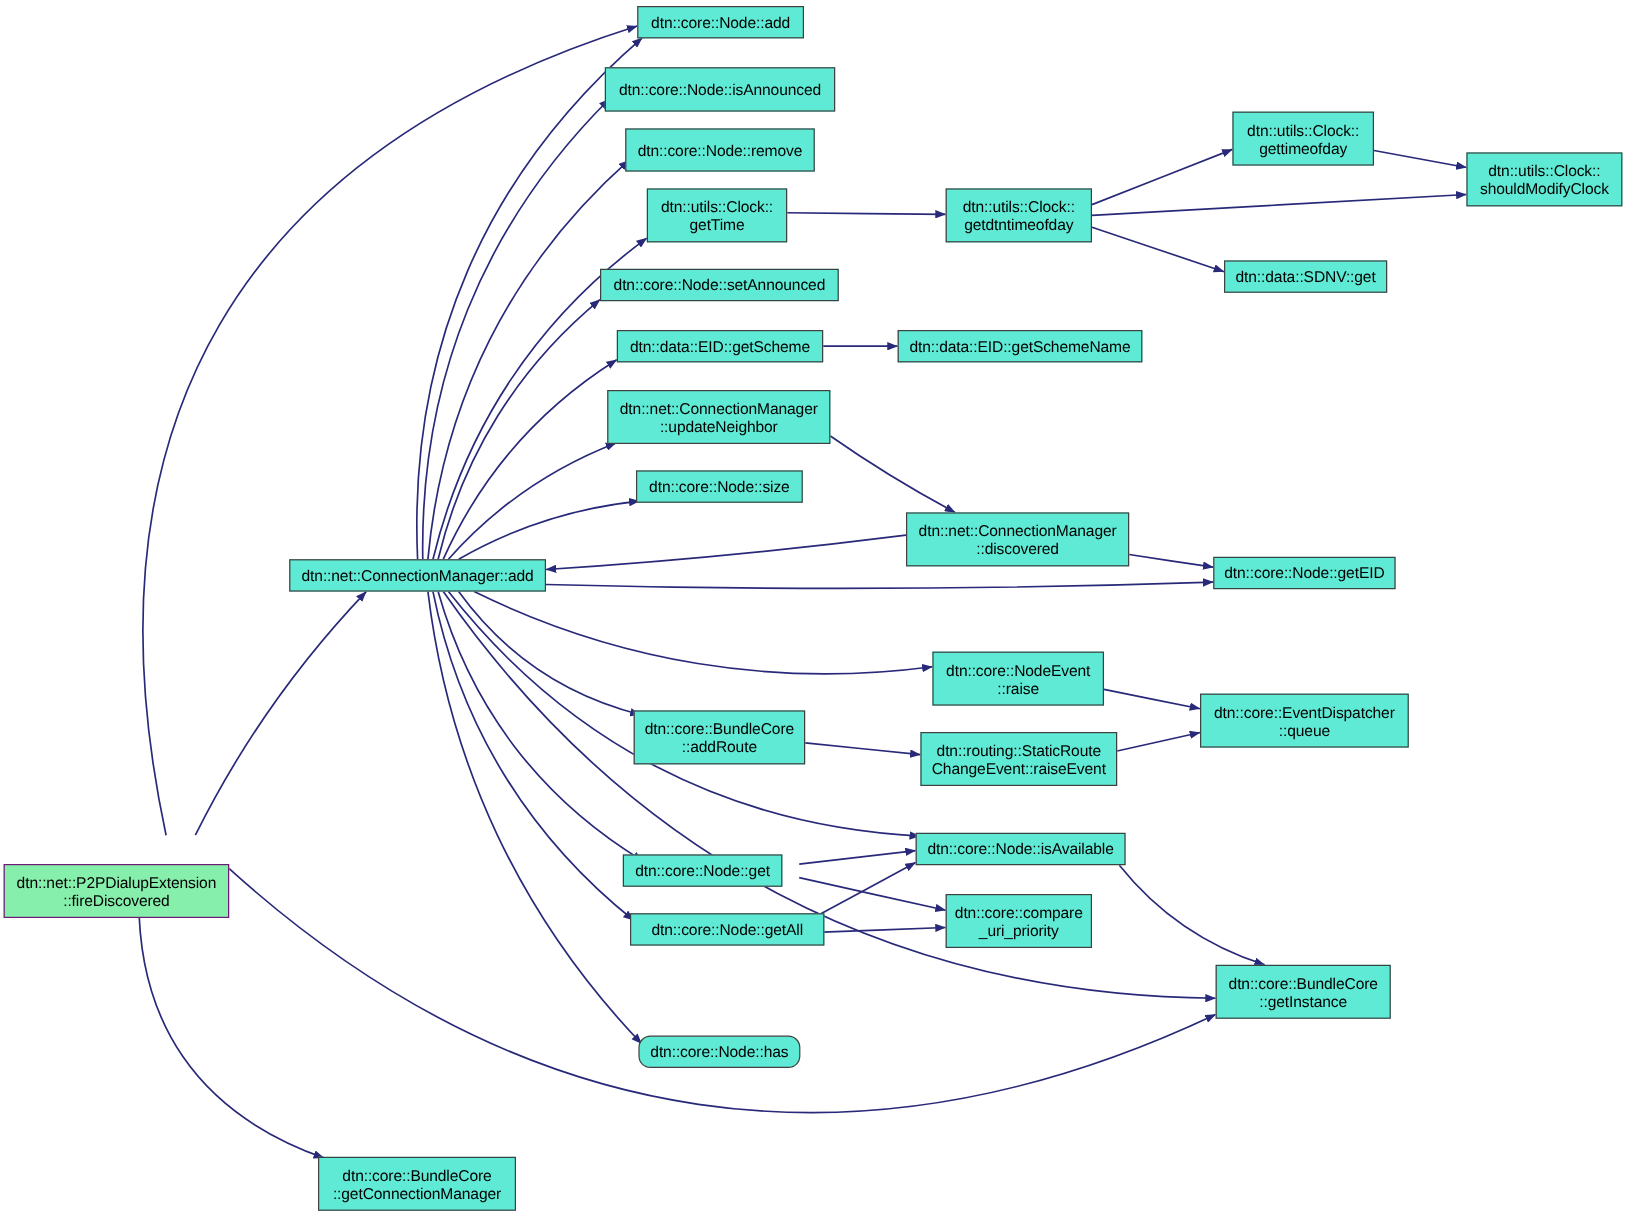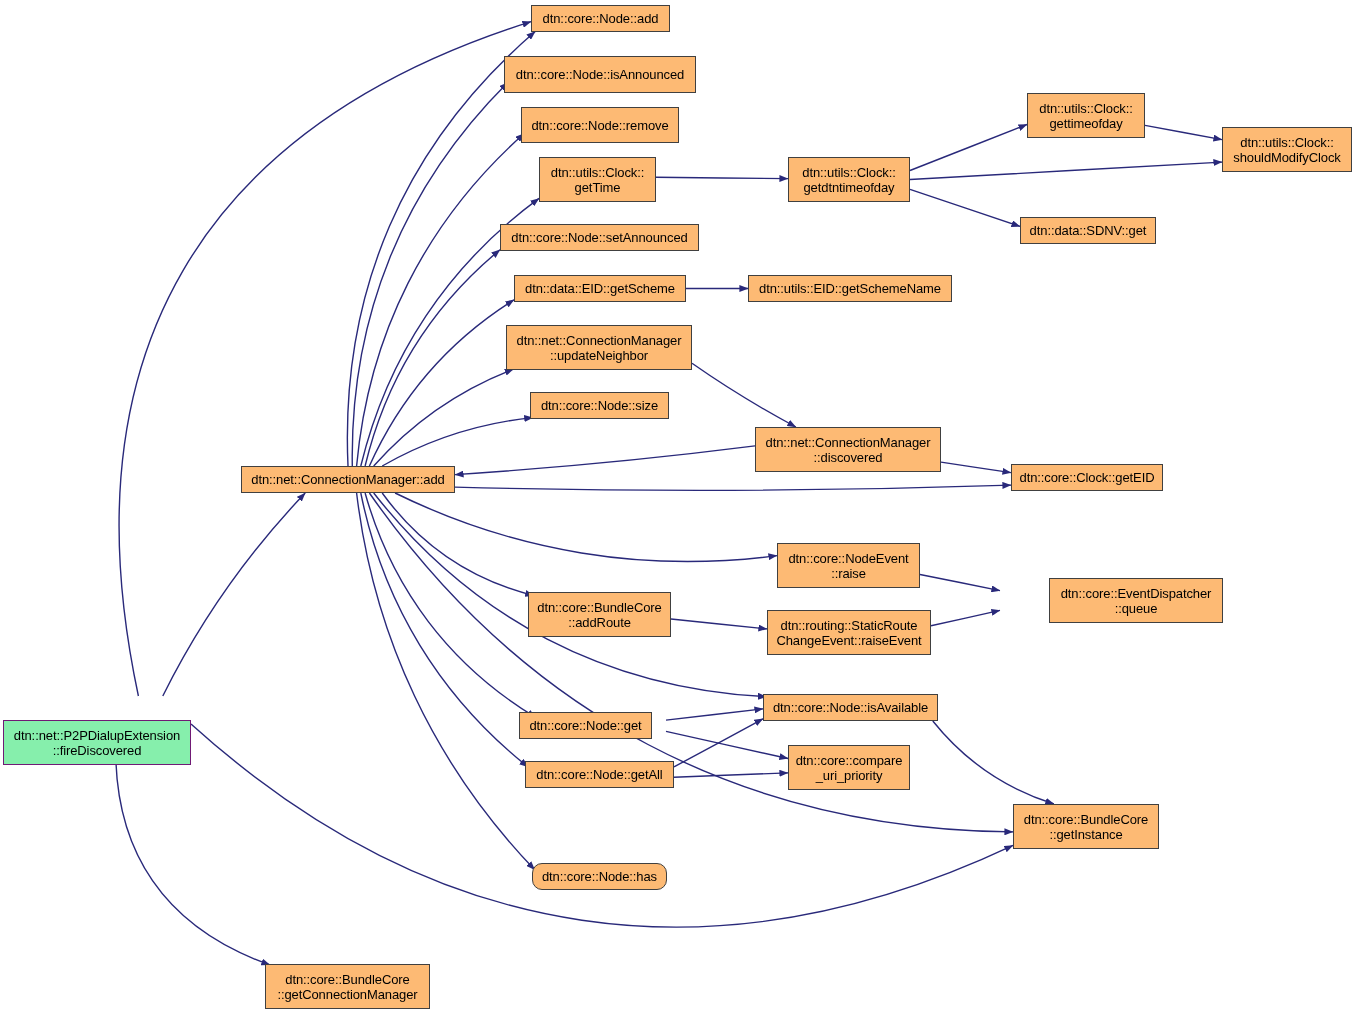--- a/index.html
+++ b/index.html
@@ -33,21 +33,21 @@
     height: 1013px;
   }
   .node {
     position: absolute;
     box-sizing: border-box;
     display: flex;
     align-items: center;
     justify-content: center;
     text-align: center;
     border: 1px solid #404040;
-    background: #fdba74;
+    background: #5eead4;
     color: #000000;
     font-family: "Liberation Sans", sans-serif;
     font-size: 13px;
     line-height: 15px;
     letter-spacing: -0.1px;
     white-space: pre-line;
     padding: 0 4px;
   }
   .node.root {
     background: #86efac;
@@ -123,36 +123,36 @@
       <div class="node" style="left: 506px; top: 325px; width: 186px; height: 45px;"><span class="node-label">dtn::net::ConnectionManager
 ::updateNeighbor</span></div>
       <div class="node" style="left: 530px; top: 392px; width: 139px; height: 27px;"><span class="node-label">dtn::core::Node::size</span></div>
       <div class="node" style="left: 788px; top: 157px; width: 122px; height: 45px;"><span class="node-label">dtn::utils::Clock::
 getdtntimeofday</span></div>
       <div class="node" style="left: 1027px; top: 93px; width: 118px; height: 45px;"><span class="node-label">dtn::utils::Clock::
 gettimeofday</span></div>
       <div class="node" style="left: 1222px; top: 127px; width: 130px; height: 45px;"><span class="node-label">dtn::utils::Clock::
 shouldModifyClock</span></div>
       <div class="node" style="left: 1020px; top: 217px; width: 136px; height: 27px;"><span class="node-label">dtn::data::SDNV::get</span></div>
-      <div class="node" style="left: 748px; top: 275px; width: 204px; height: 27px;"><span class="node-label">dtn::utils::EID::getSchemeName</span></div>
+      <div class="node" style="left: 748px; top: 275px; width: 204px; height: 27px;"><span class="node-label">dtn::data::EID::getSchemeName</span></div>
       <div class="node" style="left: 755px; top: 427px; width: 186px; height: 45px;"><span class="node-label">dtn::net::ConnectionManager
 ::discovered</span></div>
-      <div class="node" style="left: 1011px; top: 464px; width: 152px; height: 27px;"><span class="node-label">dtn::core::Clock::getEID</span></div>
+      <div class="node" style="left: 1011px; top: 464px; width: 152px; height: 27px;"><span class="node-label">dtn::core::Node::getEID</span></div>
       <div class="node" style="left: 777px; top: 543px; width: 143px; height: 45px;"><span class="node-label">dtn::core::NodeEvent
 ::raise</span></div>
       <div class="node" style="left: 528px; top: 592px; width: 143px; height: 45px;"><span class="node-label">dtn::core::BundleCore
 ::addRoute</span></div>
       <div class="node" style="left: 767px; top: 610px; width: 164px; height: 45px;"><span class="node-label">dtn::routing::StaticRoute
 ChangeEvent::raiseEvent</span></div>
-      <div class="node" style="left: 1049px; top: 578px; width: 174px; height: 45px;"><span class="node-label">dtn::core::EventDispatcher
+      <div class="node" style="left: 1000px; top: 578px; width: 174px; height: 45px;"><span class="node-label">dtn::core::EventDispatcher
 ::queue</span></div>
       <div class="node" style="left: 763px; top: 694px; width: 175px; height: 27px;"><span class="node-label">dtn::core::Node::isAvailable</span></div>
       <div class="node" style="left: 519px; top: 712px; width: 133px; height: 27px;"><span class="node-label">dtn::core::Node::get</span></div>
       <div class="node" style="left: 788px; top: 745px; width: 122px; height: 45px;"><span class="node-label">dtn::core::compare
 _uri_priority</span></div>
-      <div class="node" style="left: 525px; top: 761px; width: 149px; height: 27px;"><span class="node-label">dtn::core::Node::getAll</span></div>
+      <div class="node" style="left: 525px; top: 761px; width: 162px; height: 27px;"><span class="node-label">dtn::core::Node::getAll</span></div>
       <div class="node" style="left: 1013px; top: 804px; width: 146px; height: 45px;"><span class="node-label">dtn::core::BundleCore
 ::getInstance</span></div>
       <div class="node" style="left: 532px; top: 863px; width: 135px; height: 27px; border-radius: 10px;"><span class="node-label">dtn::core::Node::has</span></div>
       <div class="node" style="left: 265px; top: 964px; width: 165px; height: 45px;"><span class="node-label">dtn::core::BundleCore
 ::getConnectionManager</span></div>
     </div>
 </div>
 
 </body></html>

